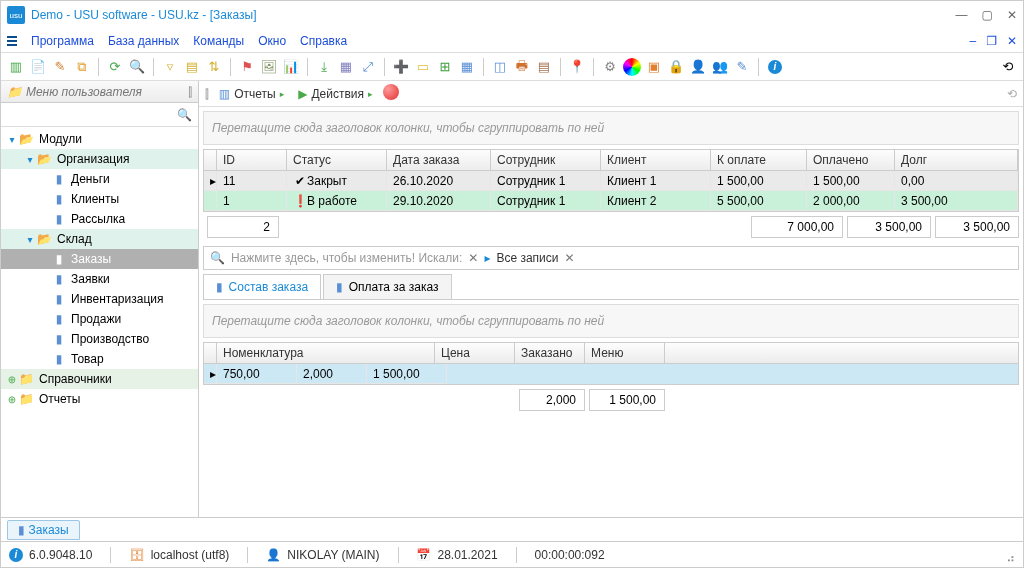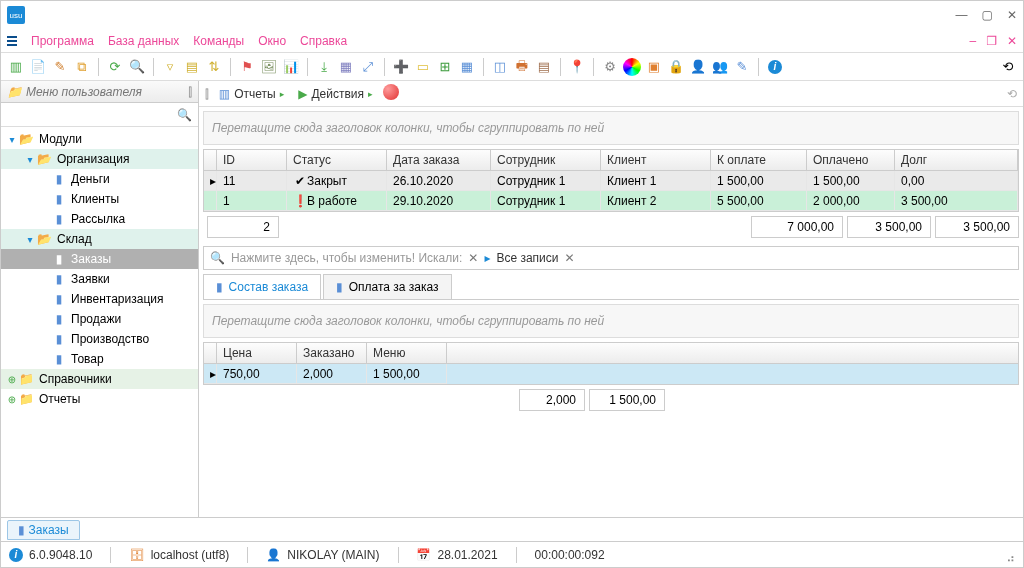--- a/index.html
+++ b/index.html
@@ -4,21 +4,21 @@
 <style>
   * { box-sizing: border-box; margin: 0; padding: 0; font-family: "Segoe UI", Tahoma, Arial, sans-serif; font-size: 12px; }
   body { background: #fff; width: 1024px; height: 568px; overflow: hidden; border: 1px solid #ccc; display: flex; flex-direction: column; }
   .titlebar { display: flex; align-items: center; height: 28px; padding: 0 6px; color: #1b8ad6; font-size: 15px; }
   .titlebar .app-icon { width: 18px; height: 18px; background: #1b8ad6; color: #fff; font-size: 8px; display: flex; align-items: center; justify-content: center; margin-right: 6px; border-radius: 2px; }
   .titlebar .win-controls { margin-left: auto; display: flex; gap: 14px; color: #666; font-size: 14px; }
   .titlebar .win-controls span { cursor: pointer; }
   .menubar { display: flex; align-items: center; height: 24px; padding: 0 6px; border-bottom: 1px solid #ddd; gap: 14px; }
   .menubar .bar-icon { width: 10px; display: flex; flex-direction: column; gap: 2px; }
   .menubar .bar-icon div { height: 2px; background: #0a4d8c; }
-  .menubar span { color: #ec4899; cursor: pointer; }
+  .menubar span { color: #1d4ed8; cursor: pointer; }
   .menubar .right { margin-left: auto; display: flex; gap: 10px; color: #777; }
   .toolbar { display: flex; align-items: center; height: 28px; padding: 0 6px; gap: 4px; border-bottom: 1px solid #ddd; }
   .tb-sep { width: 1px; height: 18px; background: #ccc; margin: 0 3px; }
   .tb-icon { width: 18px; height: 18px; display: inline-flex; align-items: center; justify-content: center; border-radius: 2px; cursor: pointer; font-size: 13px; }
   .main { flex: 1; display: flex; overflow: hidden; }
   .sidebar { width: 198px; border-right: 1px solid #ccc; display: flex; flex-direction: column; background: #fff; }
   .sb-header { height: 22px; background: linear-gradient(#fafafa,#ececec); border-bottom: 1px solid #ccc; display: flex; align-items: center; padding: 0 6px; color: #777; font-style: italic; }
   .sb-header .pin { margin-left: auto; font-style: normal; color: #888; }
   .sb-search { height: 24px; border-bottom: 1px solid #ddd; display: flex; align-items: center; padding: 0 6px; }
   .sb-search span { margin-left: auto; color: #888; }
@@ -63,20 +63,21 @@
   .statusbar .sb-item { display: flex; align-items: center; gap: 6px; }
   .sb-sep { width: 1px; height: 16px; background: #ccc; }
   .info-ic { width: 14px; height: 14px; border-radius: 50%; background: #1b8ad6; color: #fff; font-size: 10px; display: flex; align-items: center; justify-content: center; font-style: italic; font-weight: bold; }
   .round-red { width: 16px; height: 16px; border-radius: 50%; background: radial-gradient(circle at 30% 30%, #ff9b9b, #e03030); display: inline-block; }
 </style>
 </head>
 <body>
 
 <div class="titlebar">
   <div class="app-icon">usu</div>
+  <span>Demo - USU software - USU.kz - [Заказы]</span>
   <div class="win-controls">
     <span>—</span>
     <span>▢</span>
     <span>✕</span>
   </div>
 </div>
 
 <div class="menubar">
   <div class="bar-icon">
       <div></div>
@@ -300,20 +301,21 @@
           <span class="tab-ic">▮</span>
           <span>Оплата за заказ</span>
         </div>
     </div>
 
     <div class="grouprow" style="margin-top:4px">Перетащите сюда заголовок колонки, чтобы сгруппировать по ней</div>
 
     <div class="grid">
       <div class="grid-head">
         <div class="gh" style="width:10px"></div>
+        <div class="gh" style="width:218px">Номенклатура</div>
         <div class="gh num" style="width:80px">Цена</div>
         <div class="gh num" style="width:70px">Заказано</div>
         <div class="gh num" style="width:80px">Меню</div>
       </div>
       <div class="grid-body">
         <div class="gr row-sel">
           <div class="gc" style="width:10px">▸</div>
           <div class="gc num" style="width:80px">750,00</div>
           <div class="gc num" style="width:70px">2,000</div>
           <div class="gc num" style="width:80px">1 500,00</div>

